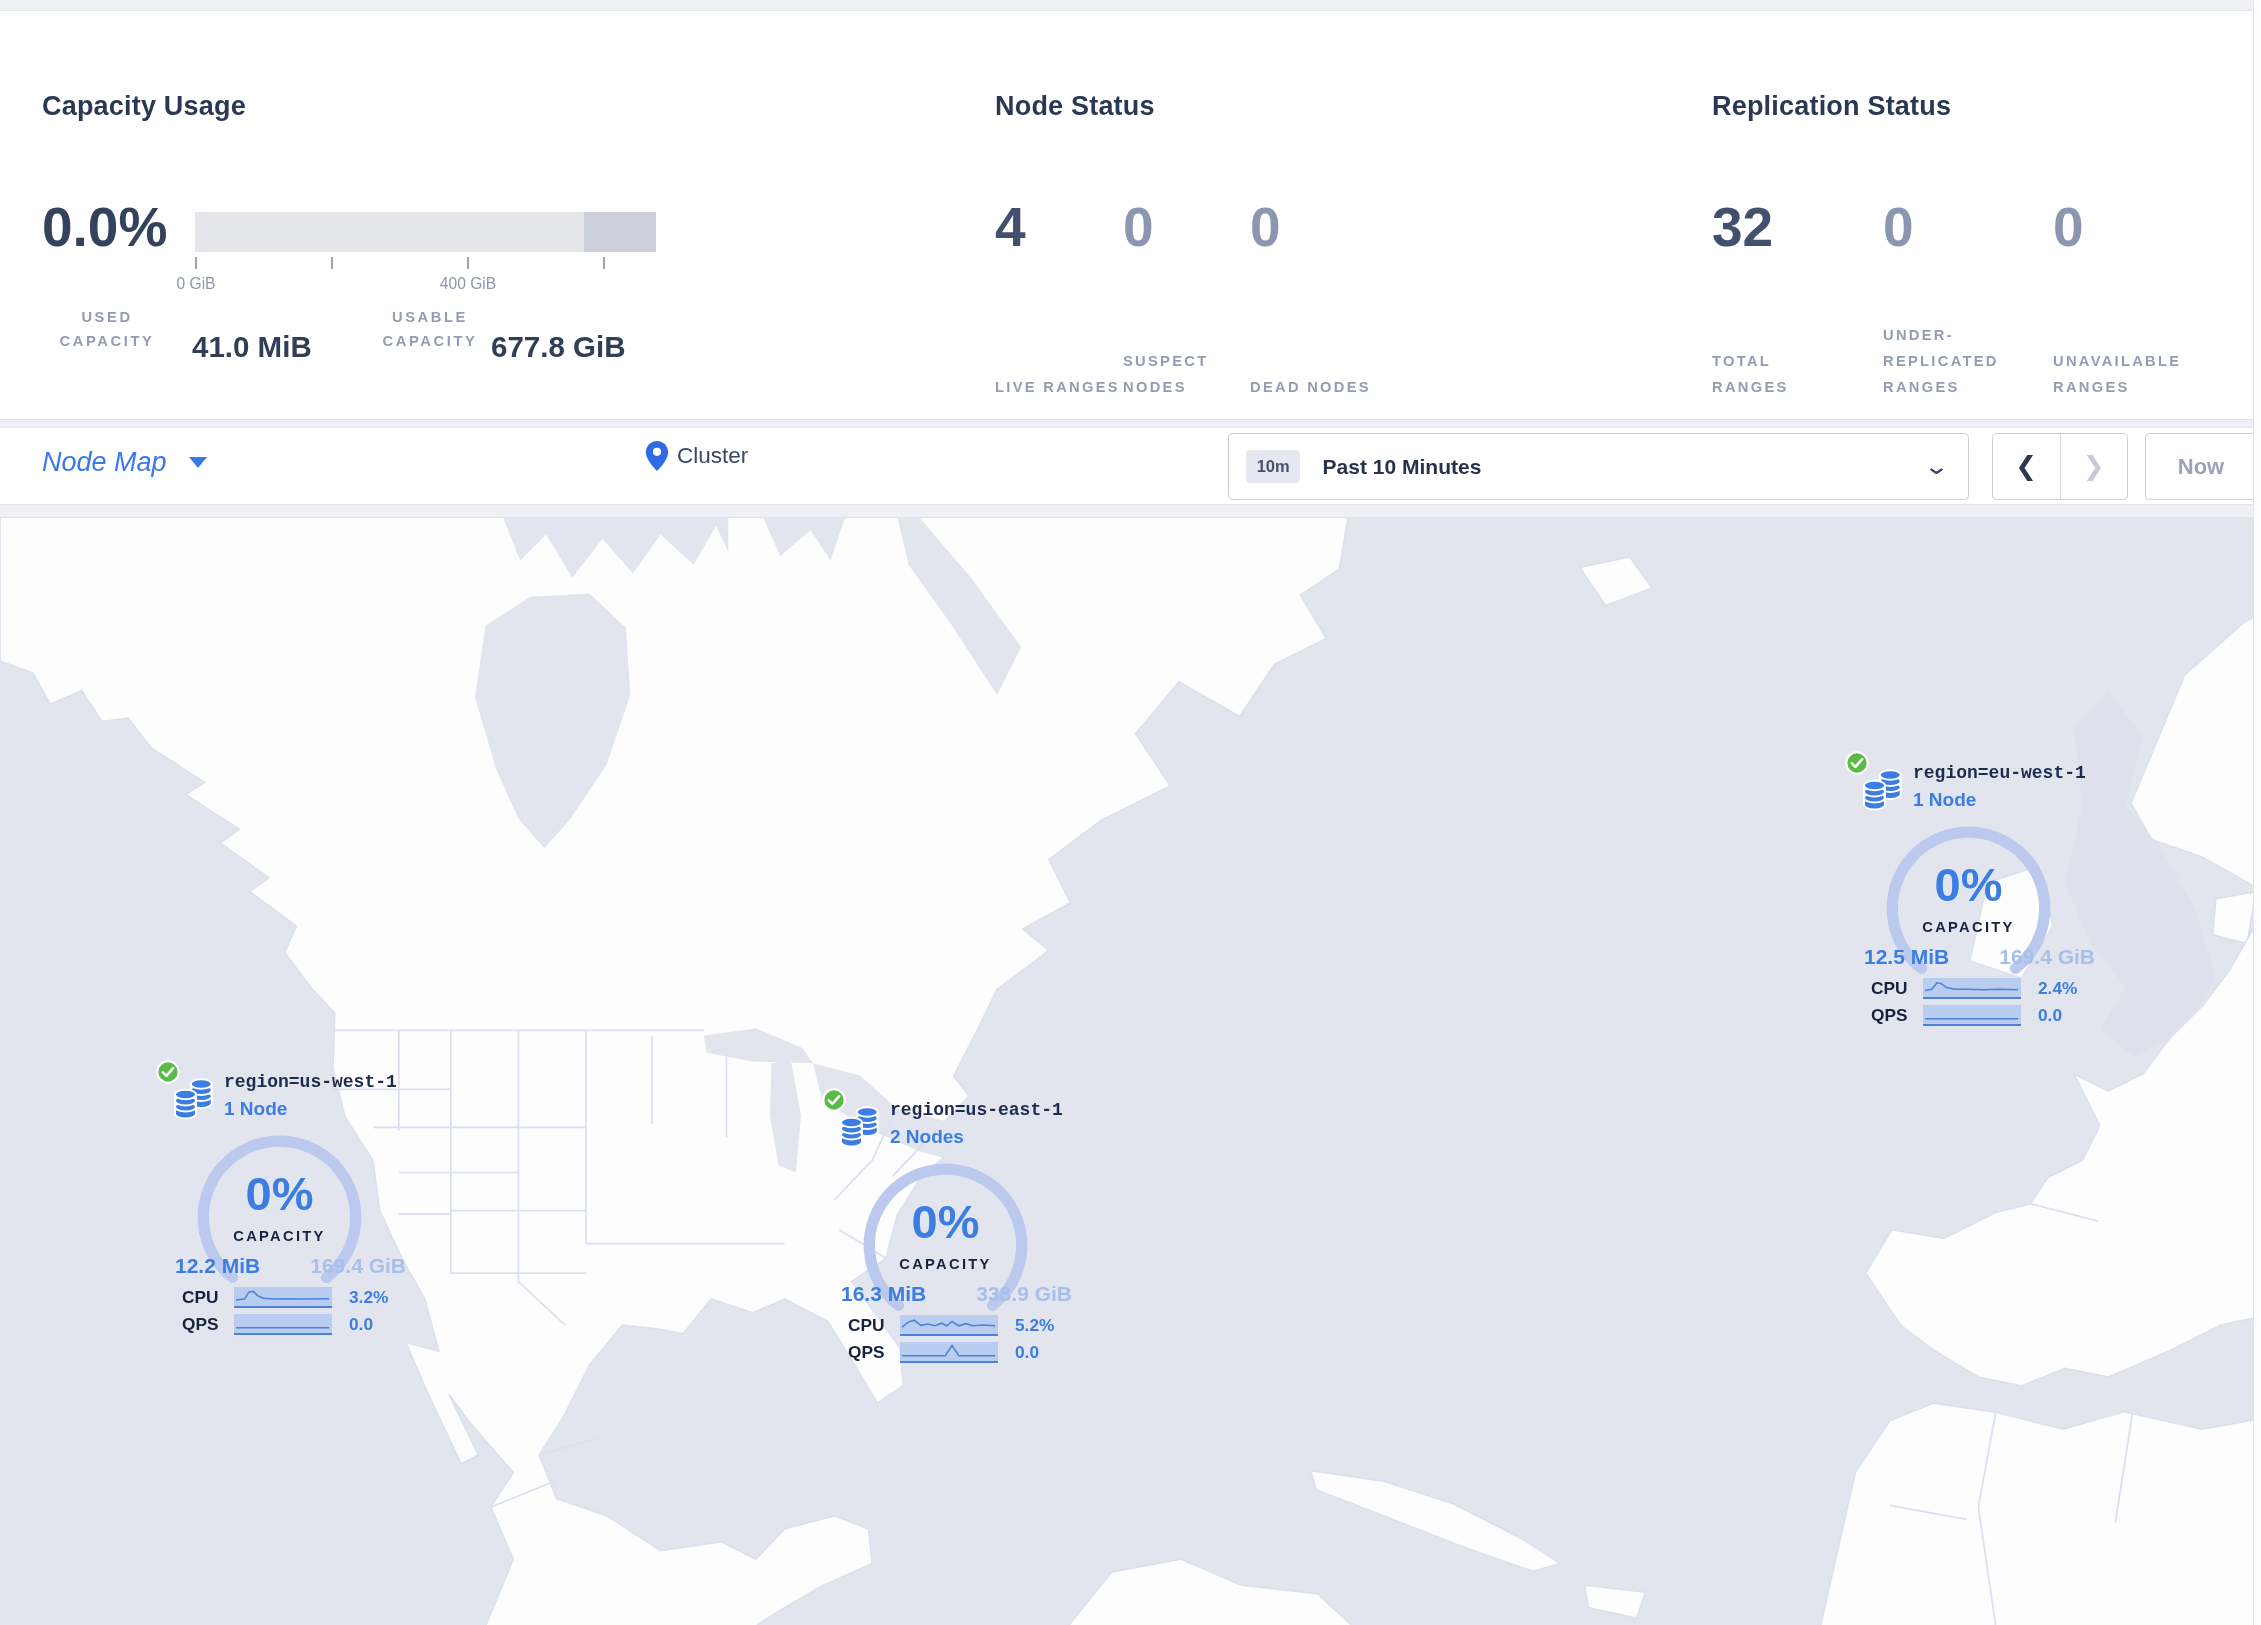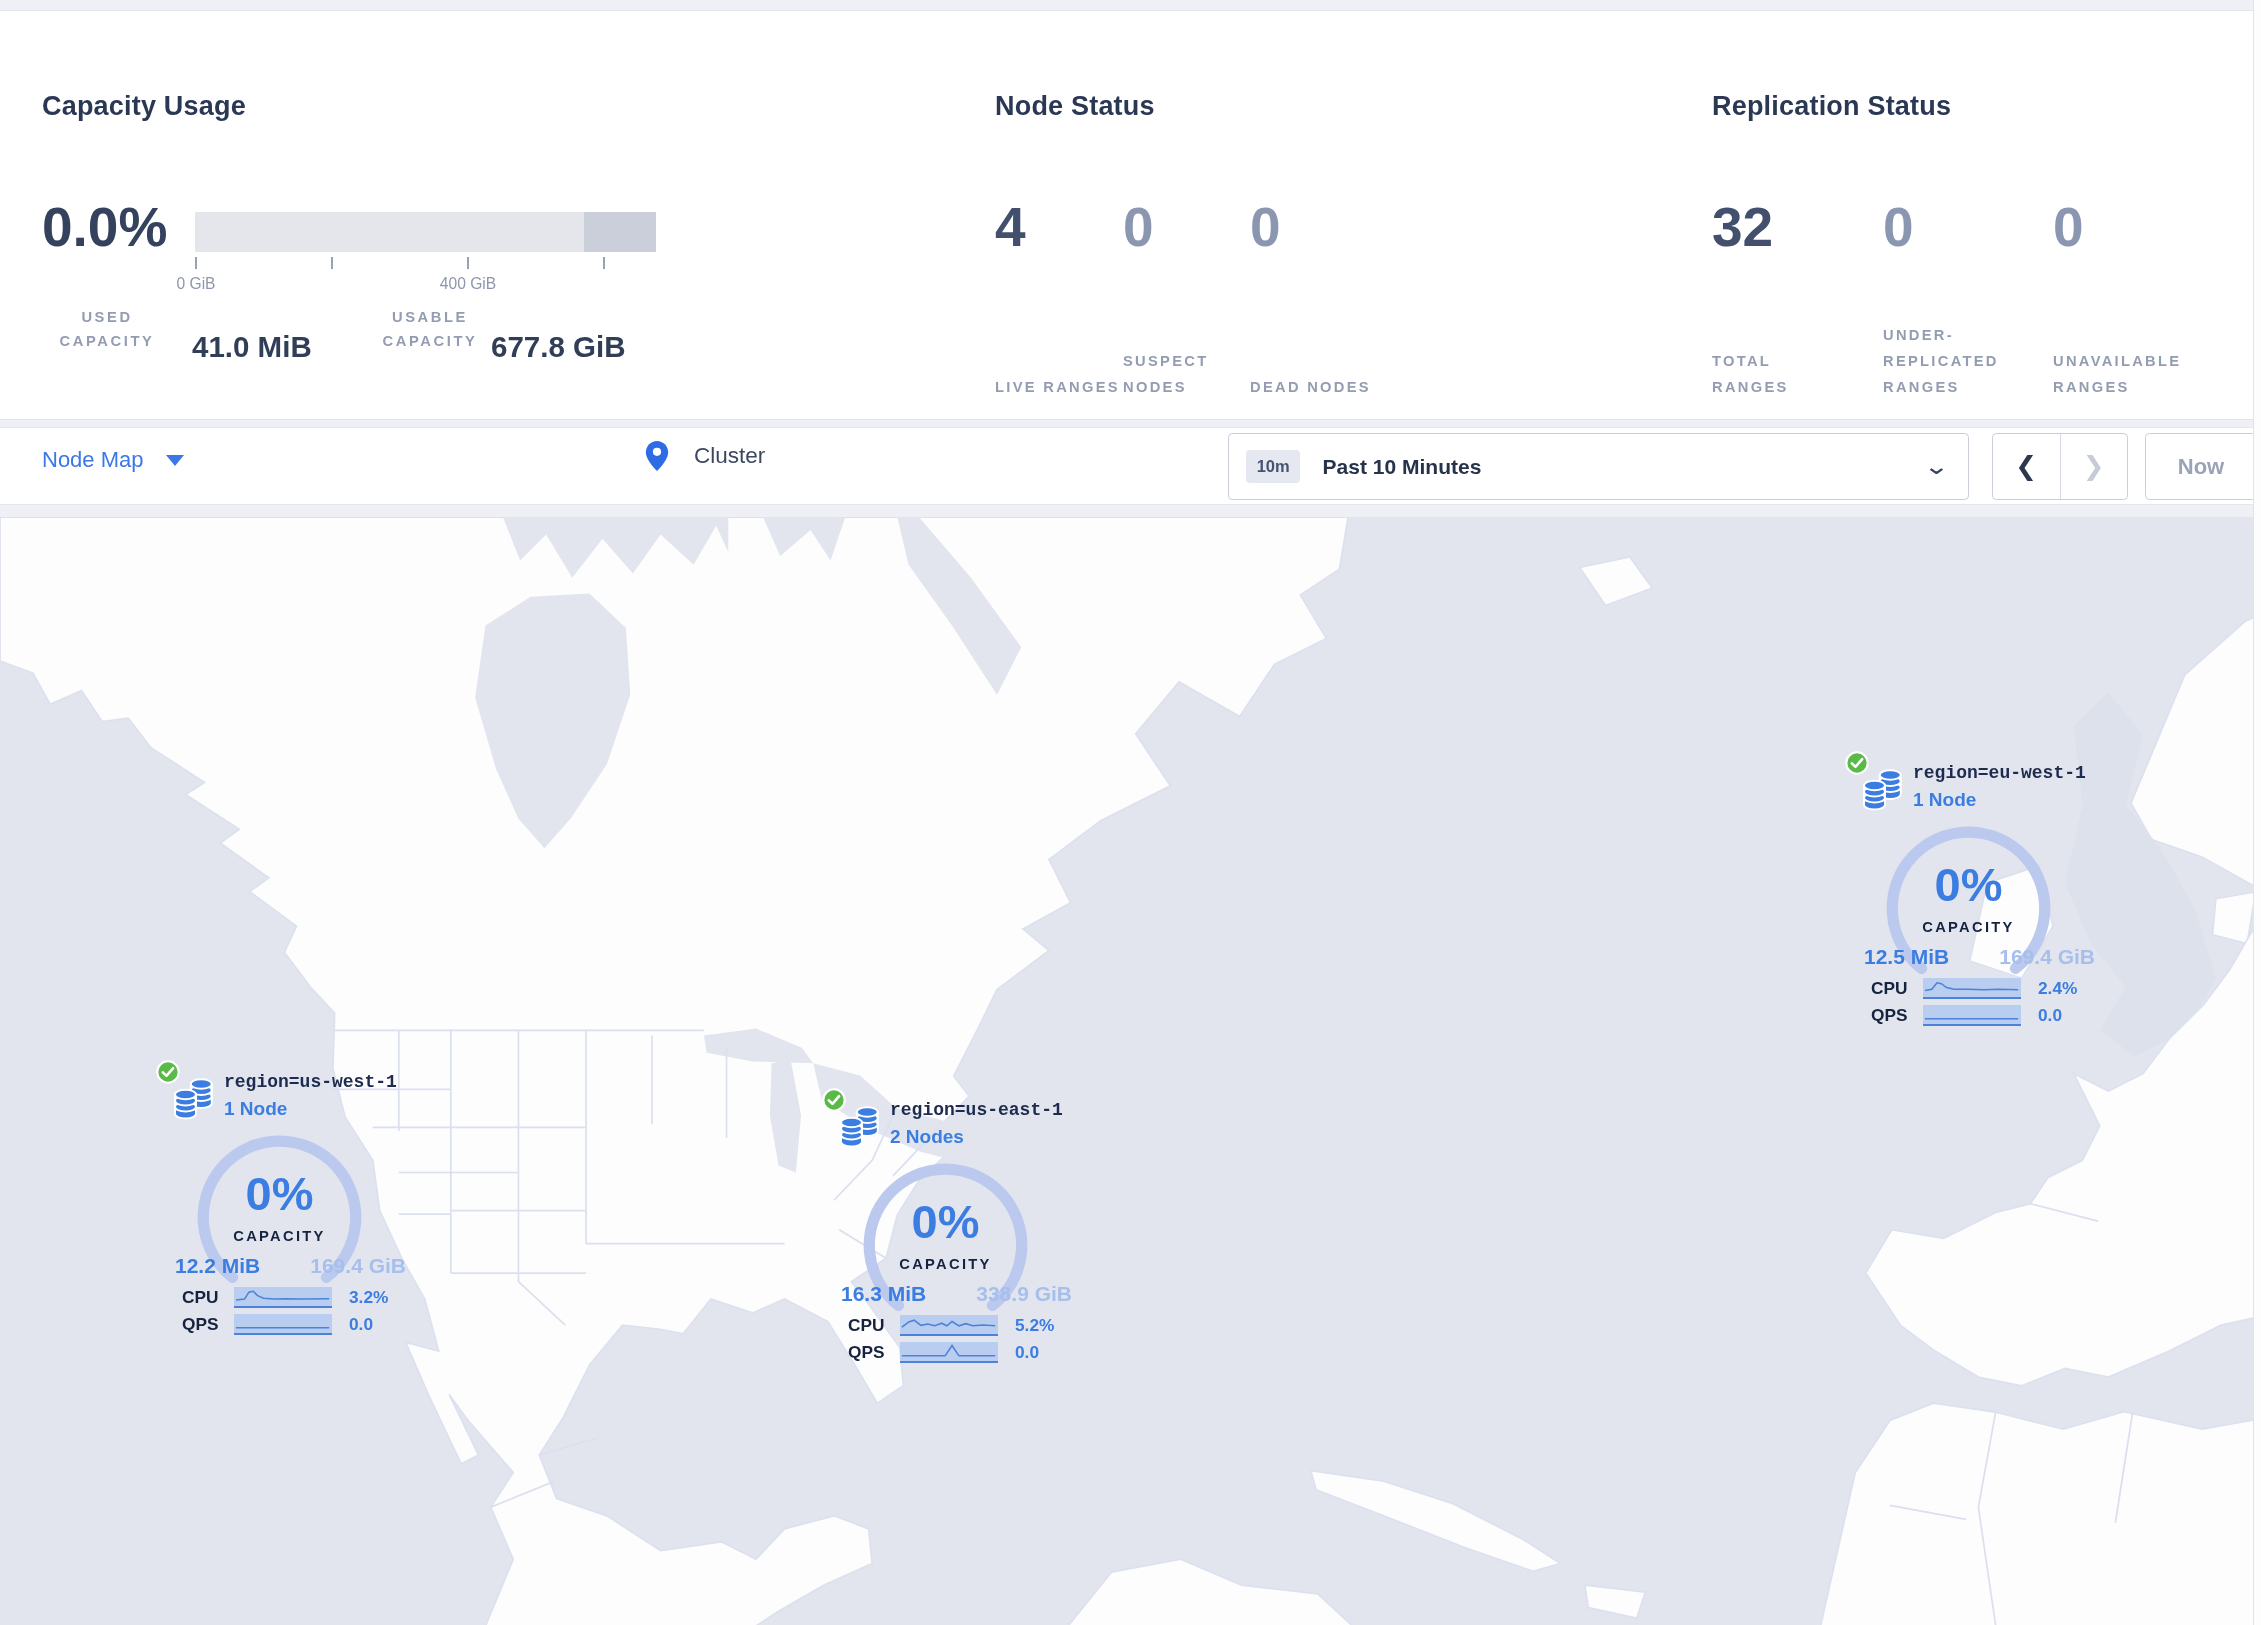--- a/index.html
+++ b/index.html
@@ -25,24 +25,24 @@
   .metric-value{font-size:55px;font-weight:700;color:#42506e;}
   .metric-value.dim{color:#8b96b1;font-weight:600;}
   .metric-label{position:absolute;top:111px;width:139px;height:94px;display:flex;align-items:flex-end;}
   .metric-label span{font-size:14.7px;font-weight:700;color:#939cb0;letter-spacing:2.3px;line-height:26px;}
   .right-edge{position:absolute;right:0;top:0;width:7px;height:1626px;background:#fdfdfe;border-left:0.9px solid #e0e3ea;}
 
   
   .toolbar{position:absolute;left:0;top:427px;width:2261px;height:76px;background:#fff;
     border-top:0.9px solid #e3e6ec;border-bottom:0.9px solid #e3e6ec;}
   .view-selector{position:absolute;left:42px;top:19px;display:flex;align-items:center;gap:22.5px;cursor:pointer;}
-  .view-selector .vs-label{font-size:22px;color:#3a78e7;font-weight:400;}
+  .view-selector .vs-label{font-size:27px;color:#3a78e7;font-weight:400;font-style:italic;}
   .caret-down{width:0;height:0;border-left:9.5px solid transparent;border-right:9.5px solid transparent;
     border-top:11.3px solid #3a78e7;}
-  .breadcrumb{position:absolute;left:645px;top:12px;display:flex;align-items:center;gap:25px;cursor:pointer;}
+  .breadcrumb{position:absolute;left:645px;top:12px;display:flex;align-items:center;gap:8px;cursor:pointer;}
   .breadcrumb .bc-label{font-size:22.5px;color:#3c4860;}
   .timebox{position:absolute;left:1228px;top:5.2px;width:741px;height:67px;border:1.7px solid #c9ced9;border-radius:4.3px;
     background:#fff;display:flex;align-items:center;box-sizing:border-box;cursor:pointer;}
   .time-badge{margin-left:17.3px;background:#e5e8f0;border-radius:4px;padding:7px 10.4px;font-size:16.5px;
     font-weight:700;color:#47536e;}
   .time-label{margin-left:22.5px;font-size:21px;font-weight:600;color:#27324b;}
   .time-caret{margin-left:auto;margin-right:22.5px;font-size:22.5px;color:#39465f;transform:scaleX(1.4);}
   .navgroup{position:absolute;left:1992px;top:5.2px;width:136px;height:67px;border:1.7px solid #c9ced9;border-radius:4.3px;
     background:#fff;display:flex;box-sizing:border-box;}
   .navbtn{flex:1;display:flex;align-items:center;justify-content:center;font-size:26px;font-weight:700;cursor:pointer;}

